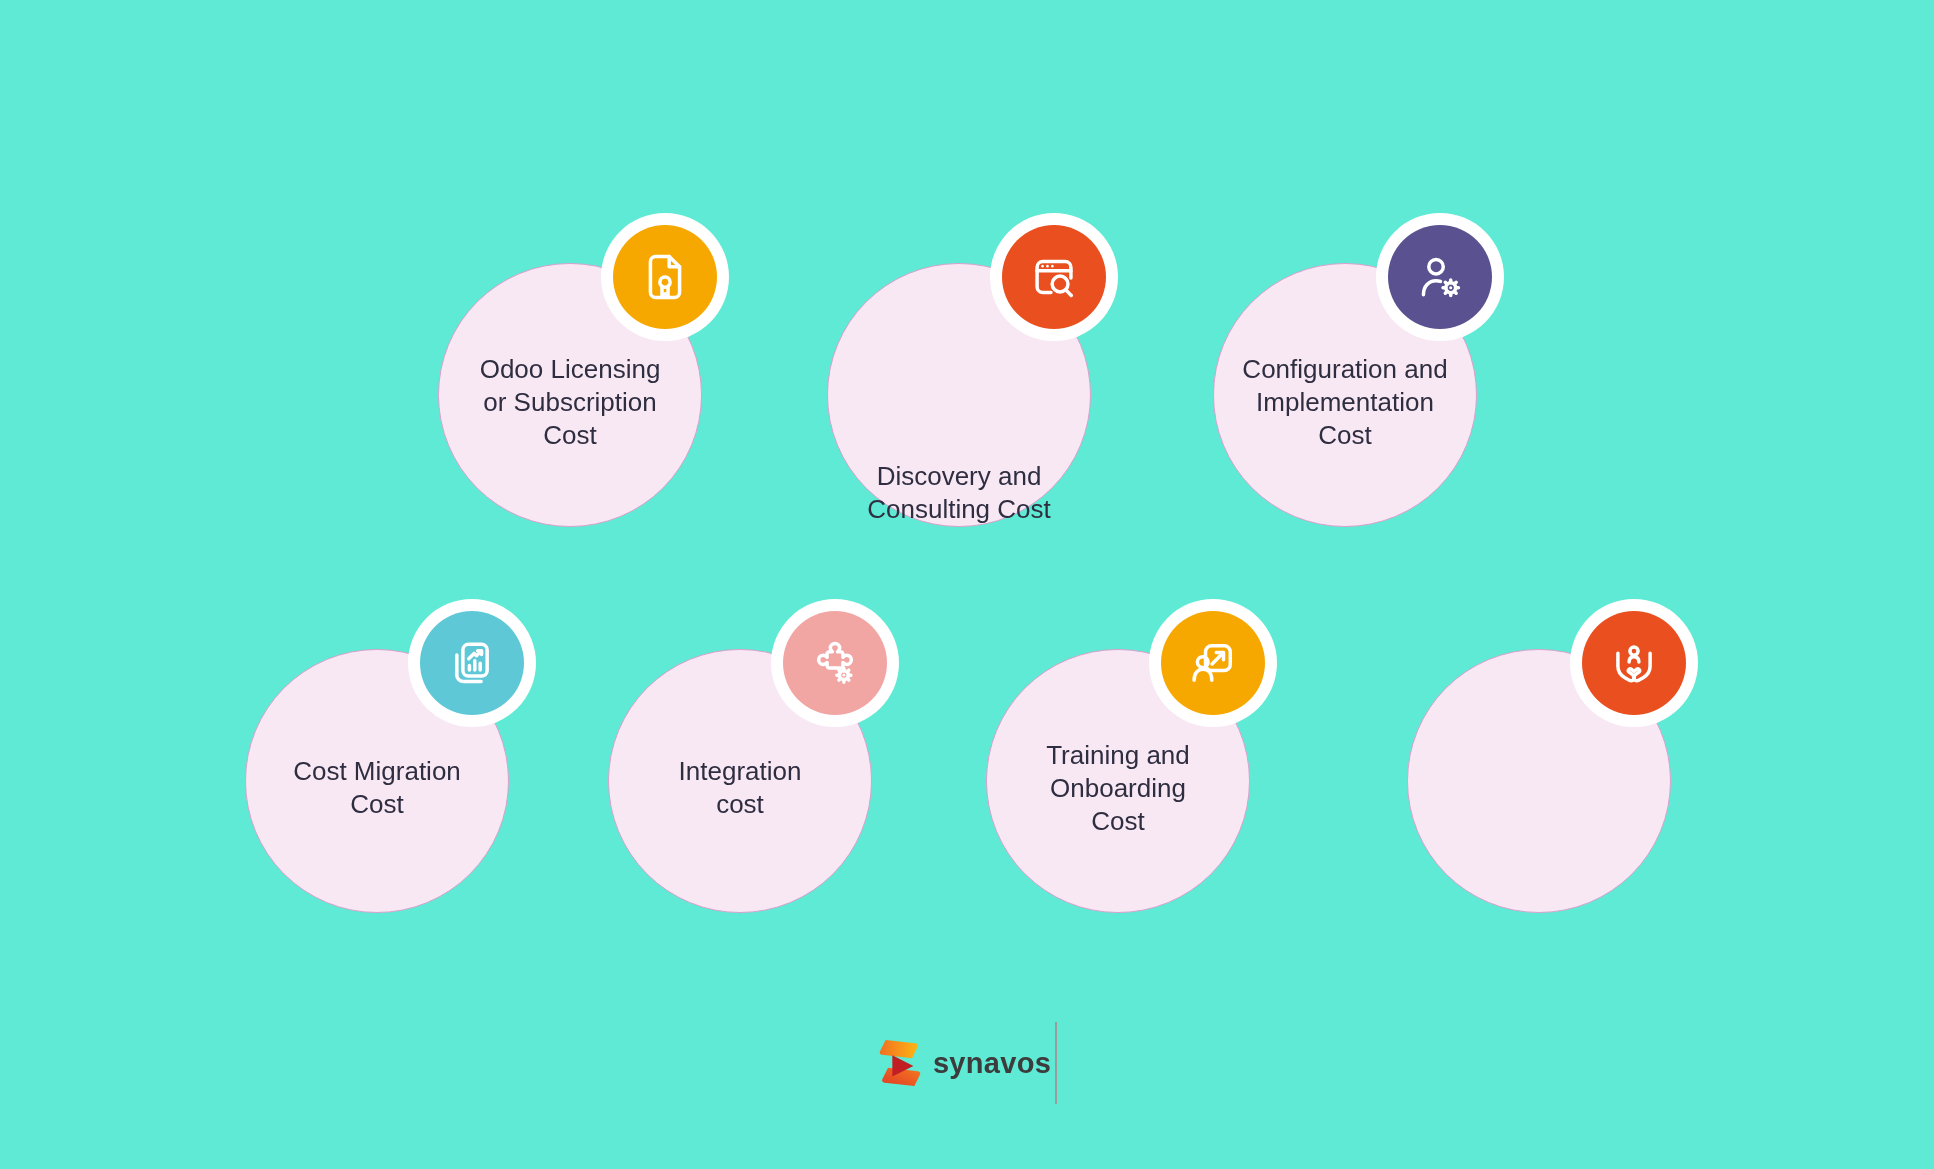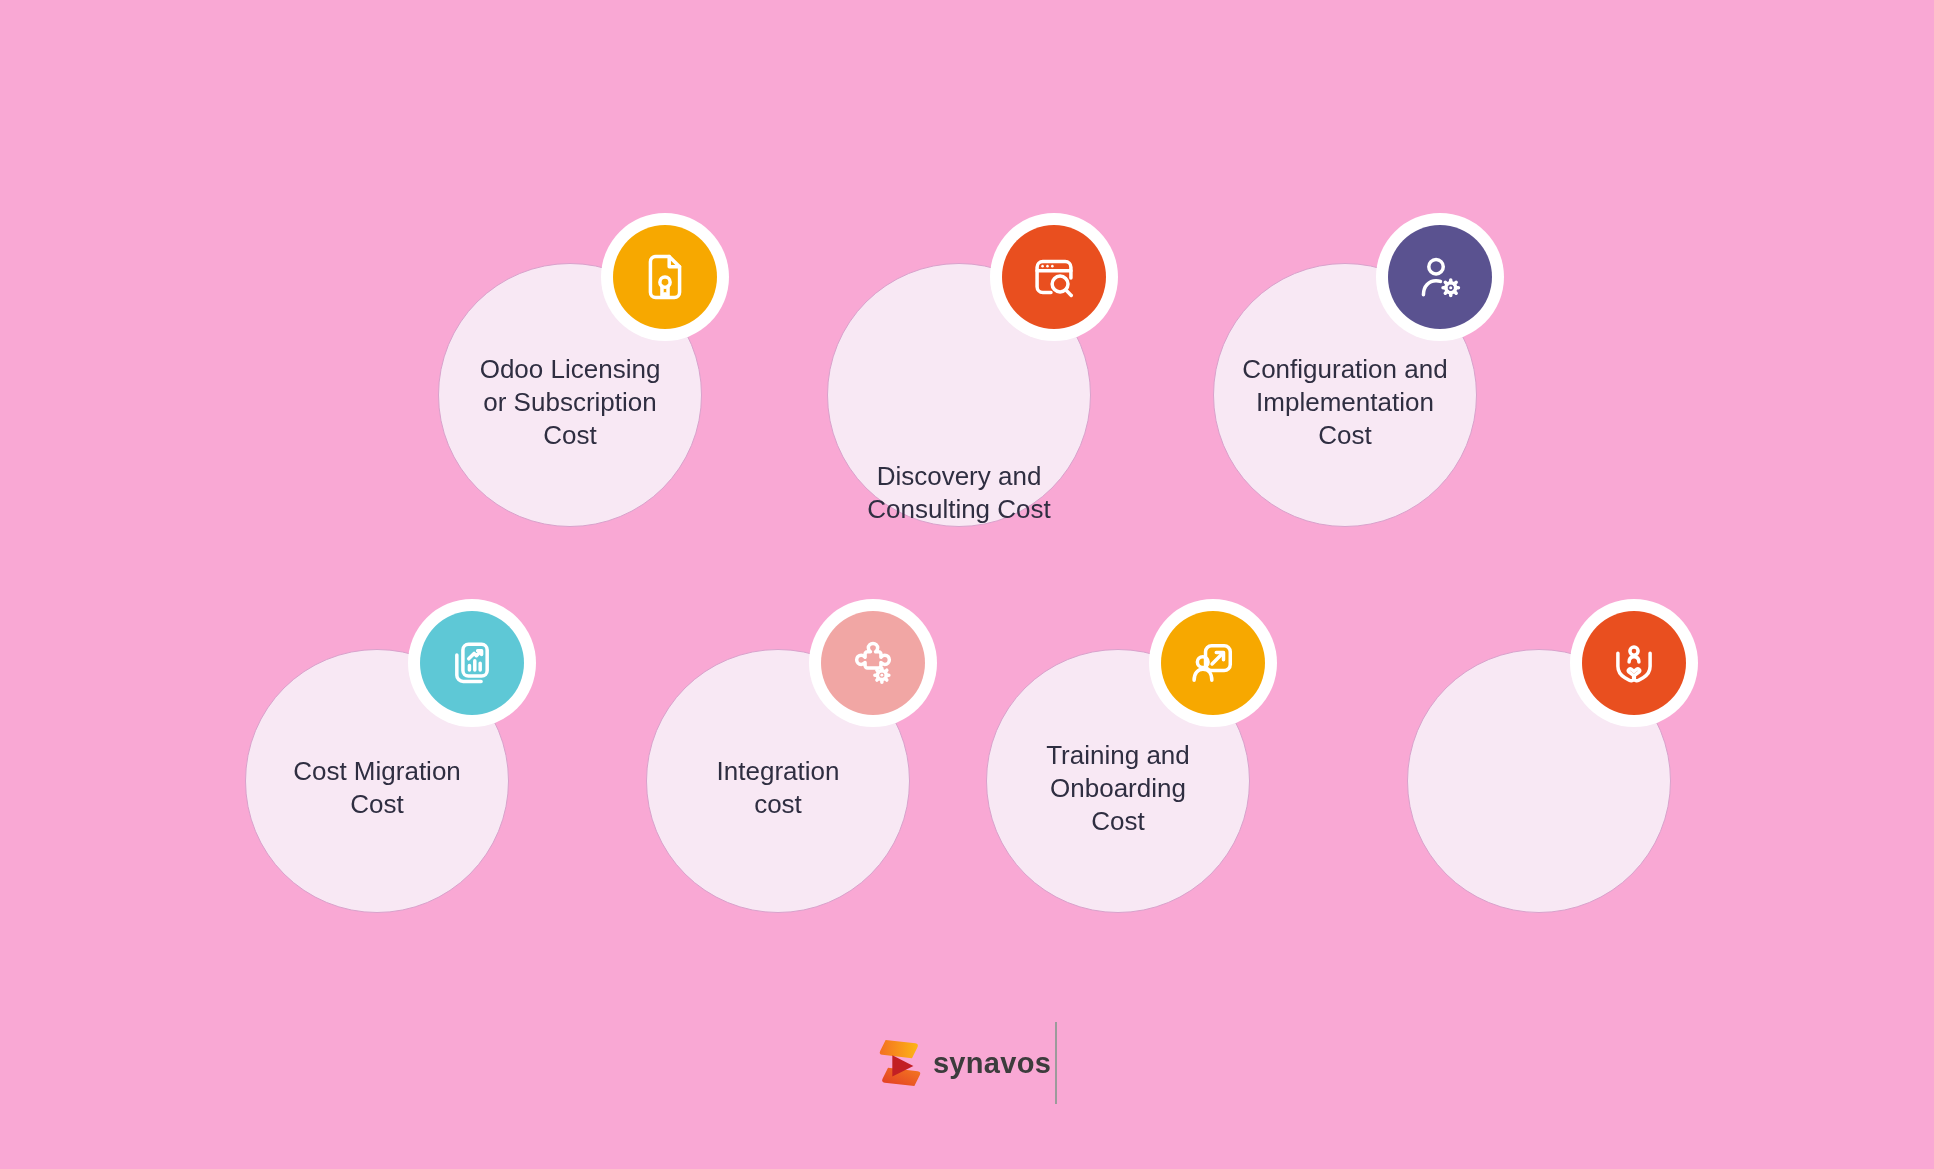--- a/index.html
+++ b/index.html
@@ -1,22 +1,22 @@
 <!DOCTYPE html>
 <html><head>
 <meta charset="utf-8">
 <style>
   html,body{margin:0;padding:0;background:#FAF1F8;}
-  .canvas{position:relative;width:1934px;height:1169px;background:#f9a8d4;overflow:hidden;
+  .canvas{position:relative;width:1934px;height:1169px;background:#5eead4;overflow:hidden;
           font-family:"Liberation Sans",sans-serif;}
   .node{position:absolute;width:262px;height:262px;border-radius:50%;
         background:#F8E8F4;border:1px solid #D9A2CC;
         display:flex;align-items:center;justify-content:center;}
   .n1{left:438px;top:263px;} .n2{left:827px;top:263px;align-items:flex-end;} .n3{left:1213px;top:263px;}
-  .n4{left:245px;top:649px;} .n5{left:646px;top:649px;} .n6{left:986px;top:649px;} .n7{left:1407px;top:649px;}
+  .n4{left:245px;top:649px;} .n5{left:608px;top:649px;} .n6{left:986px;top:649px;} .n7{left:1407px;top:649px;}
   .label{width:240px;text-align:center;color:#2F2E41;font-size:26px;line-height:33px;
          font-weight:500;white-space:pre-line;margin-top:14px;}
   .ring{position:absolute;left:162px;top:-51px;width:128px;height:128px;border-radius:50%;
         background:#FFFFFF;display:flex;align-items:center;justify-content:center;}
   .badge{width:104px;height:104px;border-radius:50%;display:flex;align-items:center;justify-content:center;}
   .badge svg{width:56px;height:56px;stroke:#fff;fill:none;stroke-width:1.5;
              stroke-linecap:round;stroke-linejoin:round;}
   .footer{position:absolute;left:0;top:1015px;width:100%;height:96px;
           display:flex;align-items:center;justify-content:center;gap:4px;}
   .brandrow{display:flex;align-items:center;gap:10px;}

